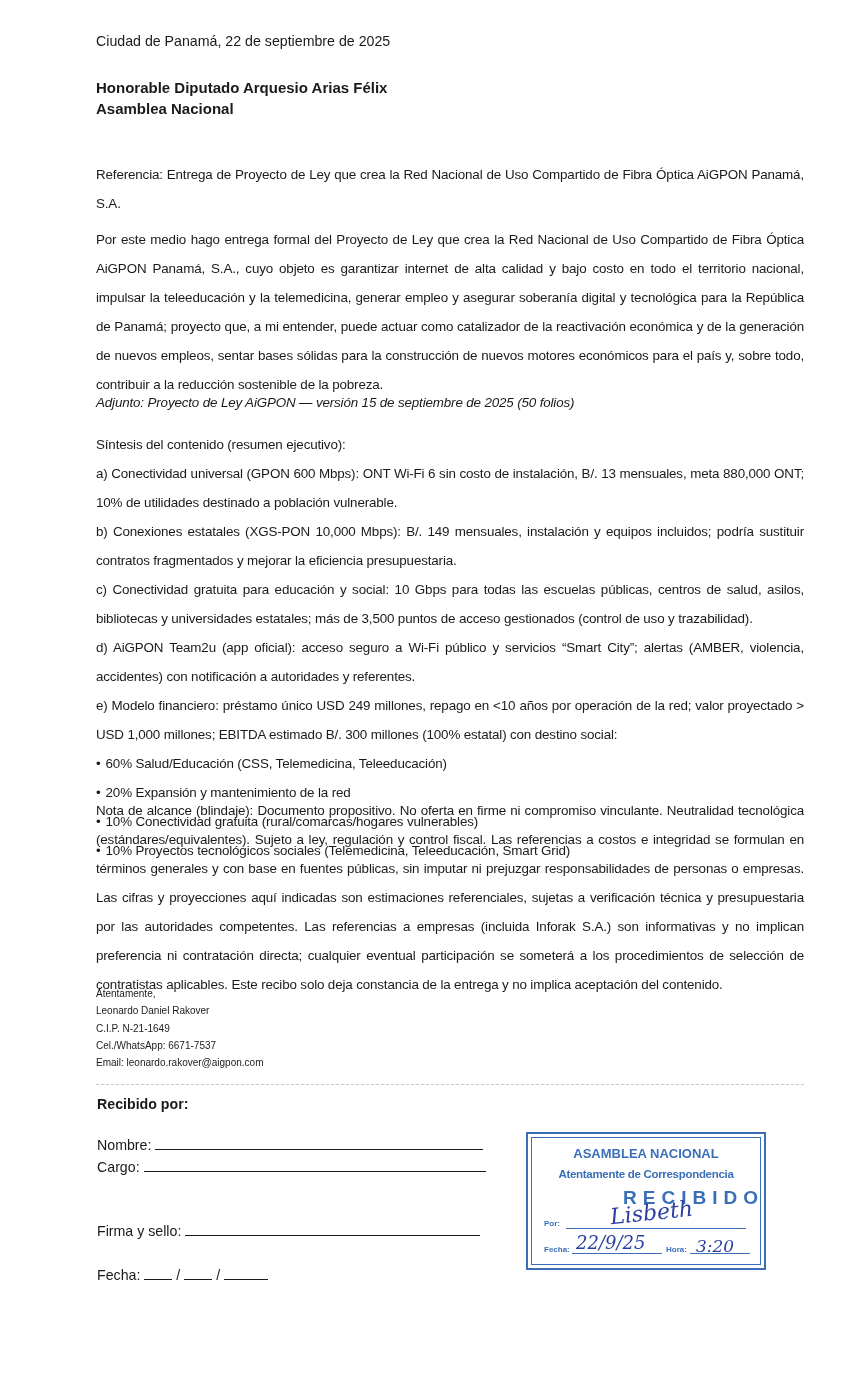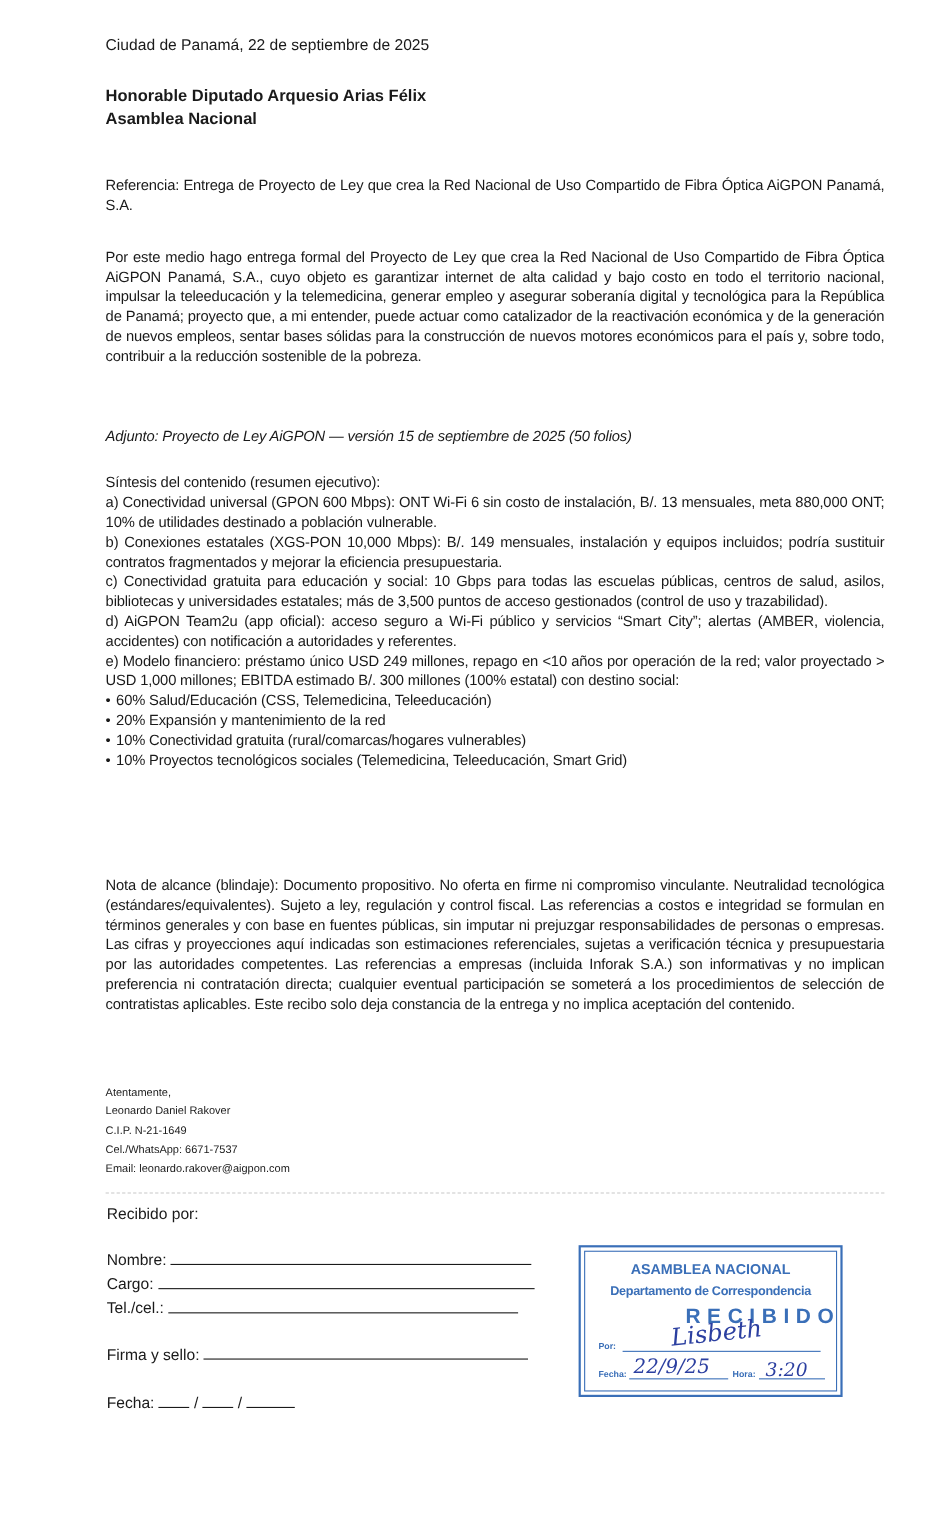--- a/index.html
+++ b/index.html
@@ -5,42 +5,42 @@
     html, body { margin: 0; padding: 0; background: #ffffff; }
     body {
       width: 850px; height: 1392px; position: relative; overflow: hidden;
       font-family: "Liberation Sans", sans-serif; color: #1a1a1a;
     }
     .page { position: absolute; left: 0; top: 0; width: 850px; height: 1060px; }
     .abs { position: absolute; }
     .date { left: 96px; top: 33px; font-size: 14.2px; }
     .addressee { left: 96px; top: 77px; font-size: 15px; font-weight: bold; line-height: 21px; }
     .body-text {
-      left: 96px; width: 708px; font-size: 13.4px; line-height: 18px;
+      left: 96px; width: 708px; font-size: 13.4px; line-height: 29px;
       text-align: justify; letter-spacing: -0.15px;
     }
     .body-text p { margin: 0; }
     .ref { top: 160px; }
     .intro { top: 225px; }
     .attach { top: 388px; font-style: italic; }
     .synth { top: 417px; margin-top: 13px; }
     .note { top: 796px; }
     .bullet::before { content: "\2022"; margin-right: 5px; }
     .sig {
       left: 96px; top: 985px; font-size: 10px; line-height: 17.3px;
     }
     .sep {
       left: 96px; top: 1084px; width: 708px; height: 0;
       border-top: 1px dashed #c8c8c8;
     }
     .form { left: 97px; font-size: 14.2px; }
     .form .line {
       display: inline-block; border-bottom: 1px solid #1a1a1a; height: 13px; vertical-align: baseline;
     }
-    .recv { top: 1096px; }
+    .recv { top: 1096px; font-weight: bold; }
     .f-name { top: 1136px; }
     .f-cargo { top: 1158px; }
     .f-tel { top: 1180px; }
     .f-firma { top: 1222px; }
     .f-fecha { top: 1266px; }
     .stamp {
       left: 526px; top: 1132px; width: 240px; height: 138px;
       border: 2px solid #3a6fb8; box-sizing: border-box;
       color: #3a6fb8;
     }
@@ -116,41 +116,37 @@
   <div class="abs form recv">Recibido por:</div>
 
   <div class="abs form f-name">
     <span>Nombre:</span>
     <span class="line" style="width:328px"></span>
   </div>
   <div class="abs form f-cargo">
     <span>Cargo:</span>
     <span class="line" style="width:342px"></span>
   </div>
-  <div class="abs form f-tel">
-    <span>Tel./cel.:</span>
-    <span class="line" style="width:318px"></span>
-  </div>
   <div class="abs form f-firma">
     <span>Firma y sello:</span>
     <span class="line" style="width:295px"></span>
   </div>
   <div class="abs form f-fecha">
     <span>Fecha:</span>
     <span class="line" style="width:28px"></span>
     <span>/</span>
     <span class="line" style="width:28px"></span>
     <span>/</span>
     <span class="line" style="width:44px"></span>
   </div>
 
   <div class="abs stamp">
     <div class="stamp-inner"></div>
     <div class="st-title">ASAMBLEA NACIONAL</div>
-    <div class="st-dept">Departamento de Correspondencia</div>
+    <div class="st-dept">Atentamente de Correspondencia</div>
     <div class="st-recv">RECIBIDO</div>
     <div class="st-por">Por:</div>
     <div class="st-por-line"></div>
     <div class="st-fecha">Fecha:</div>
     <div class="st-fecha-line"></div>
     <div class="st-hora">Hora:</div>
     <div class="st-hora-line"></div>
     <div class="hand hw-sig">Lisbeth</div>
     <div class="hand hw-date">22/9/25</div>
     <div class="hand hw-time">3:20</div>

